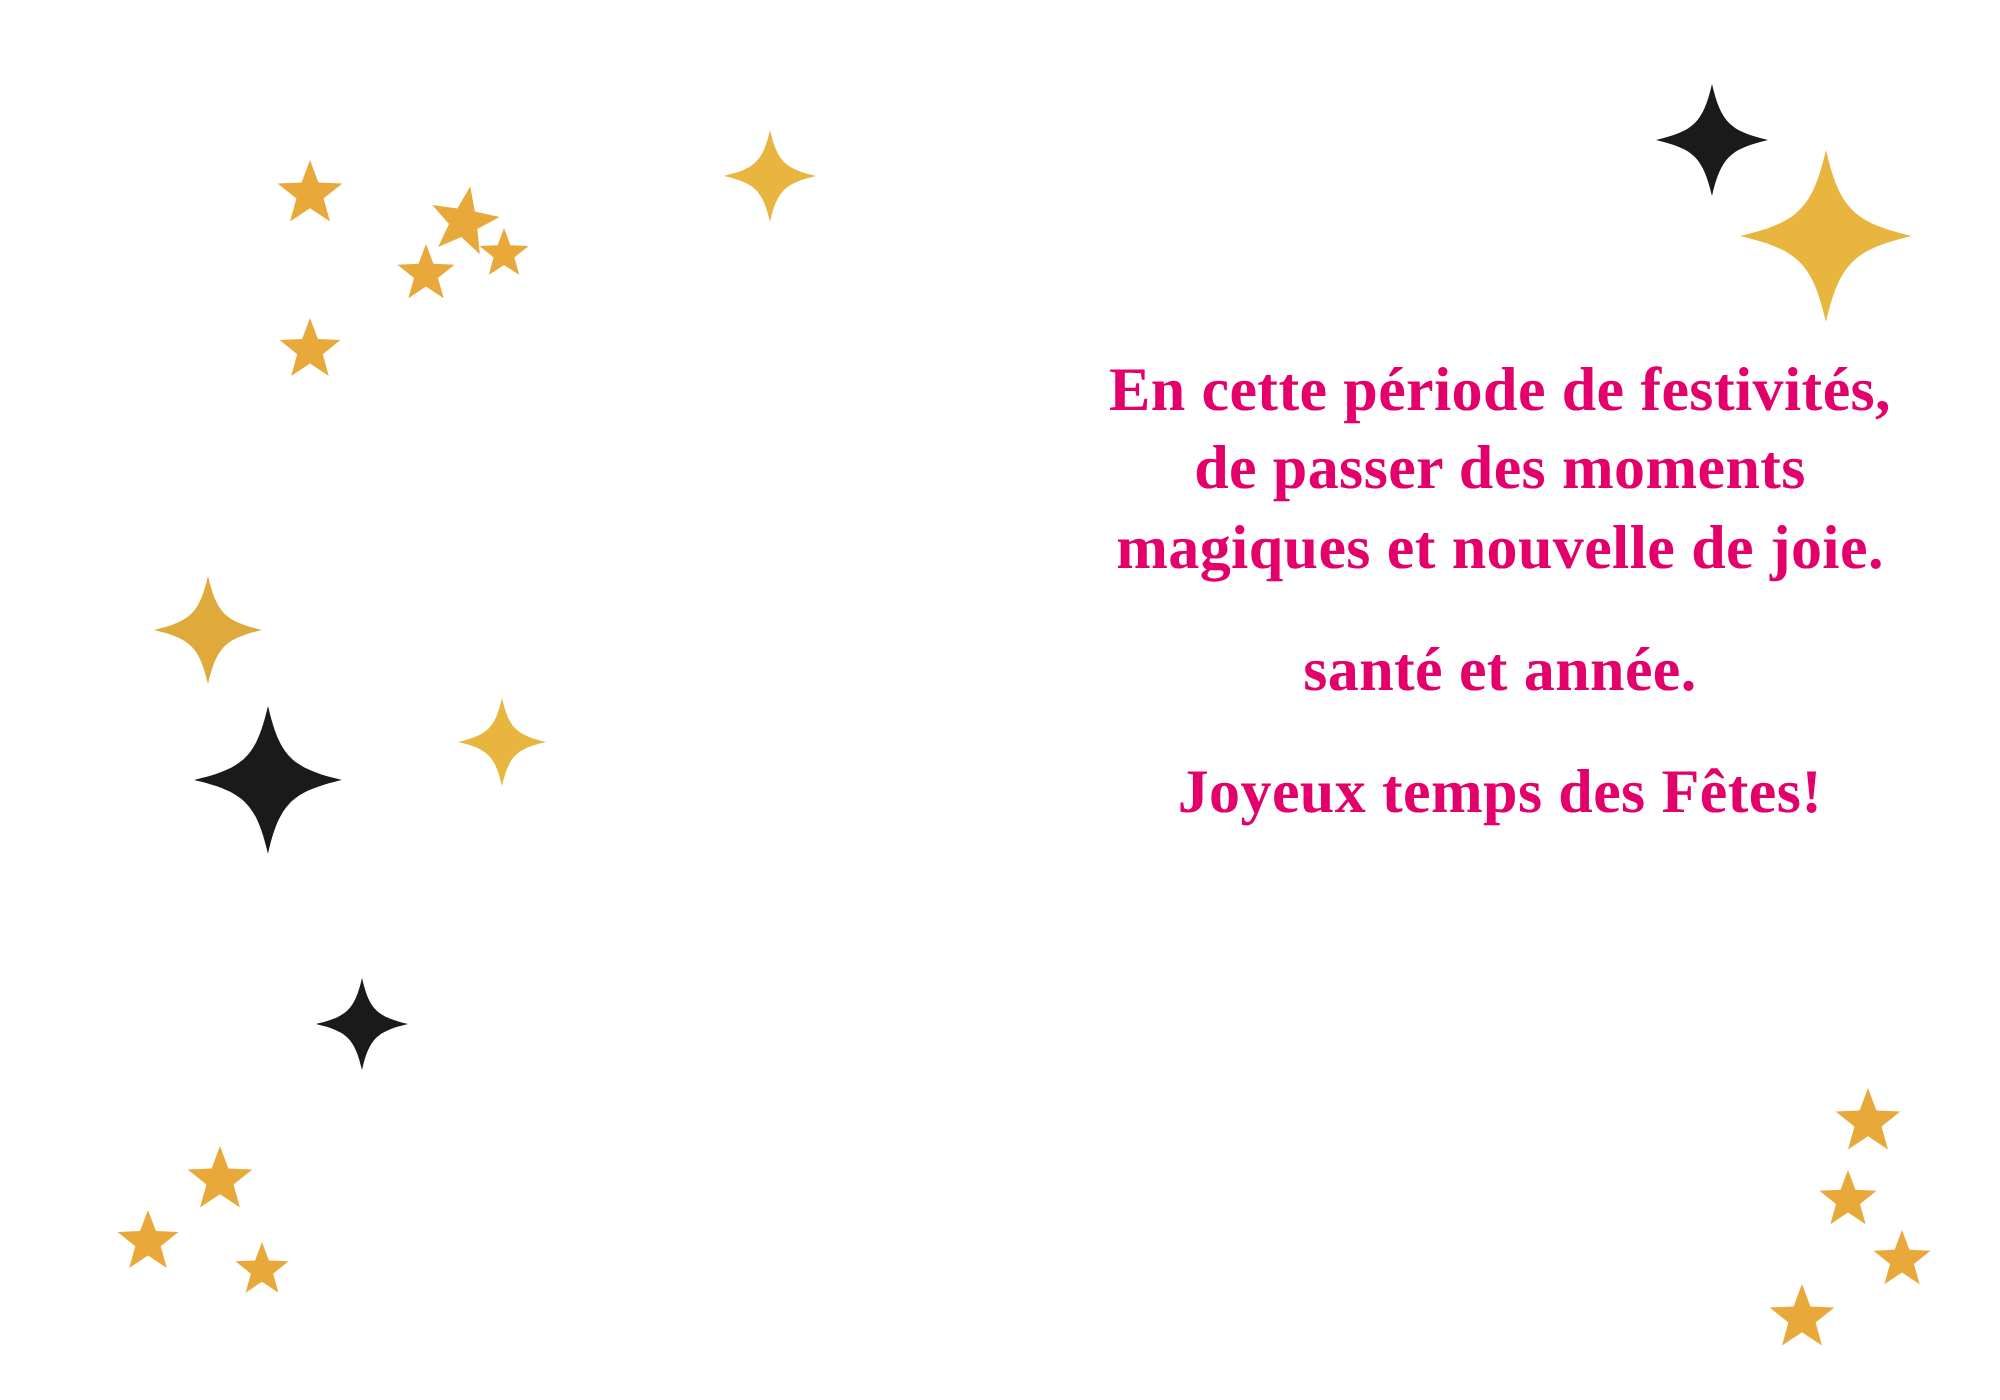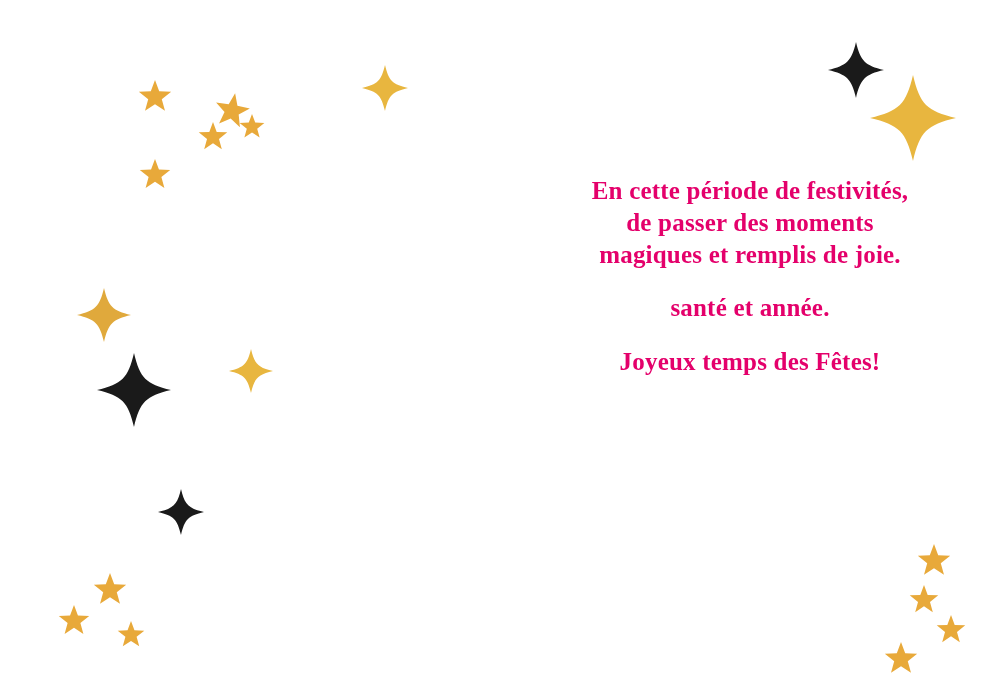--- a/index.html
+++ b/index.html
@@ -19,21 +19,21 @@
   
   #greeting {
     position: absolute;
     left: 545px;
     top: 175px;
     width: 410px;
     text-align: center;
     color: #e4006b;
     font-family: "Liberation Serif", serif;
     font-weight: bold;
-    font-size: 25px;
+    font-size: 31px;
     line-height: 1.27;
     letter-spacing: 0.2px;
   }
   #greeting .para {
     margin: 0 0 22px 0;
   }
   #greeting .para:last-child {
     margin-bottom: 12px;
   }
   #greeting .line {
@@ -152,21 +152,21 @@
         <svg width="34" height="34" viewBox="-17 -17 34 34">
           <path d="M0.00,-17.00L4.20,-5.78L16.17,-5.25L6.79,2.21L9.99,13.75L0.00,7.14L-9.99,13.75L-6.79,2.21L-16.17,-5.25L-4.20,-5.78Z" fill="#e8a93a"></path>
         </svg>
       </div>
     </div>
 
   <div id="greeting">
       <div class="para">
         <span class="line">En cette période de festivités,</span>
         <span class="line">de passer des moments</span>
-        <span class="line">magiques et remplis de joie.</span>
+        <span class="line">magiques et nouvelle de joie.</span>
       </div>
       <div class="para">
         <span class="line">santé et année.</span>
       </div>
       <div class="para">
         <span class="line">Joyeux temps des Fêtes!</span>
       </div>
     </div>
 
 </div>

